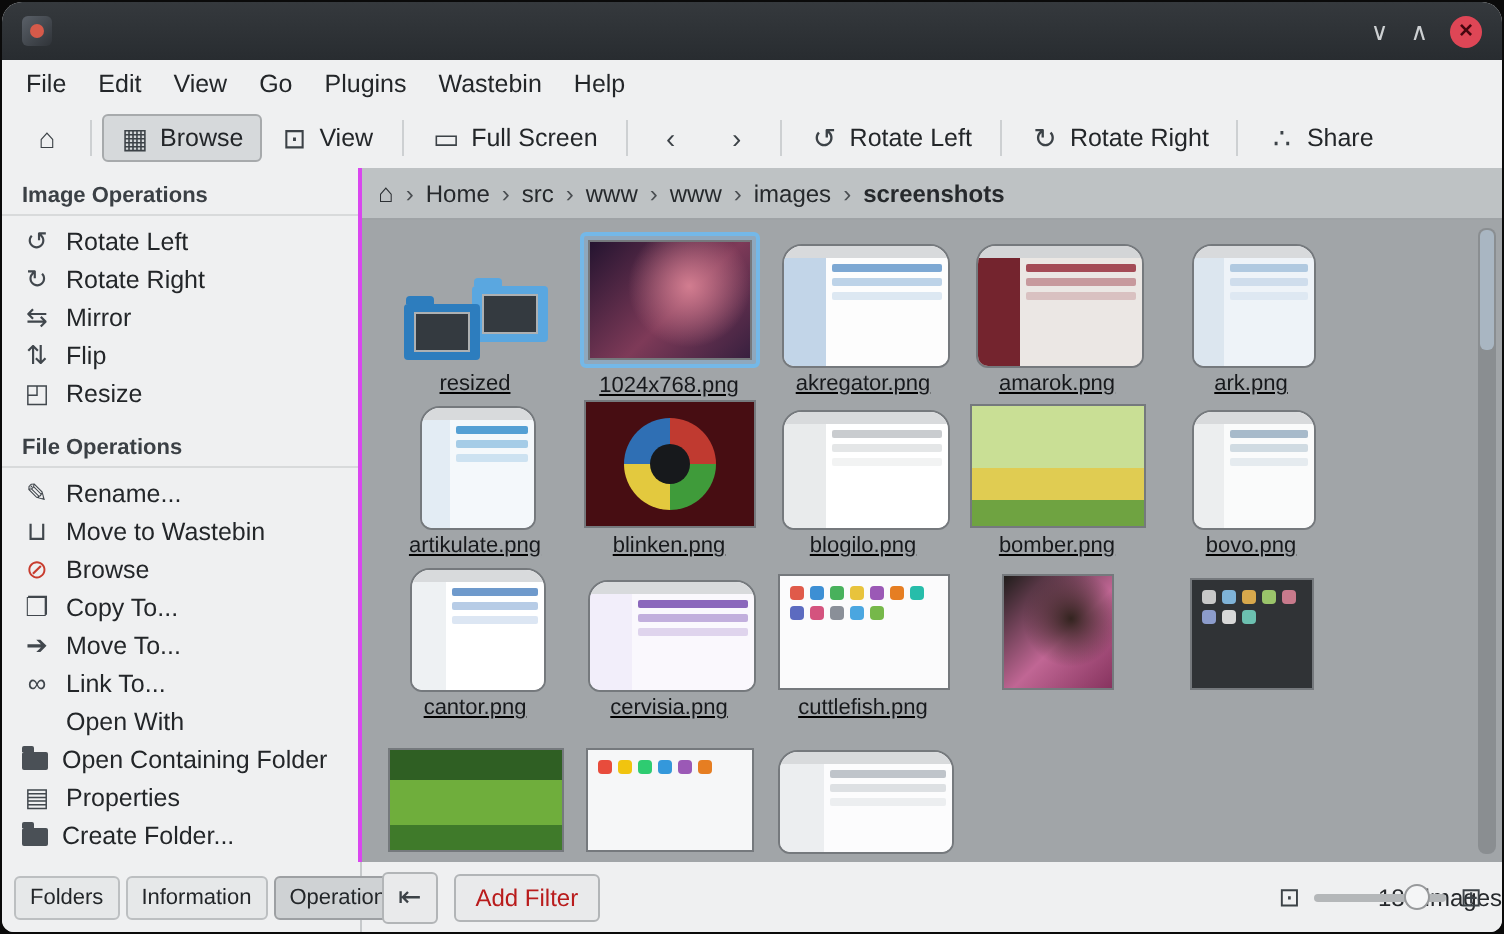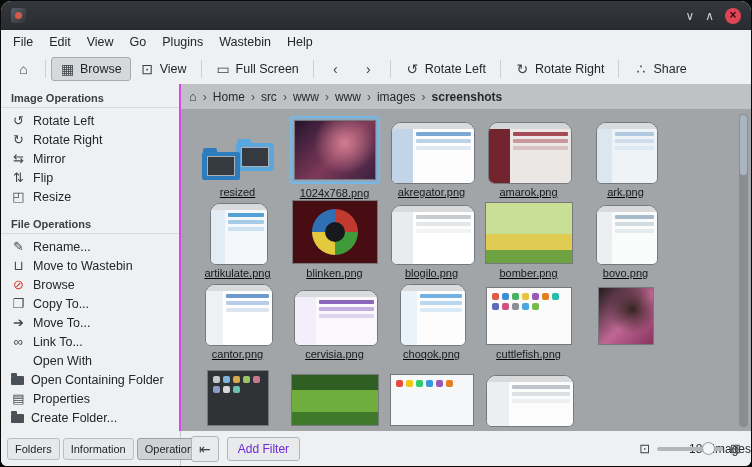--- a/index.html
+++ b/index.html
@@ -77,21 +77,21 @@
   .vhandle{position:absolute;top:1px;left:1px;right:1px;height:60px;background:#a9b6c2;border-radius:3px;}
   
   .bottombar{height:35px;flex:0 0 35px;background:#eff0f1;display:flex;align-items:center;}
   .tabs{width:180px;flex:0 0 180px;height:100%;display:flex;align-items:center;gap:3px;
         padding:0 6px;box-sizing:border-box;border-right:1px solid #c6c9cb;}
   .tab{font-size:11px;padding:4px 7px;border:1px solid #bcbfc1;border-radius:3px;background:#e6e8e9;color:#232629;}
   .tab.active{background:#cfd2d4;border-color:#9da0a3;}
   .status{flex:1;height:100%;display:flex;align-items:center;gap:8px;padding:0 10px;position:relative;}
   .btn-first{border:1px solid #b2b5b7;border-radius:3px;background:#e9eaeb;padding:3px 7px;z-index:1;}
   .btn-filter{border:1px solid #b2b5b7;border-radius:3px;background:#e9eaeb;padding:4px 10px;
-              font-size:12px;color:#6d28d9;z-index:1;}
+              font-size:12px;color:#b91c1c;z-index:1;}
   .count{position:absolute;left:0;right:0;text-align:right;font-size:12px;color:#26292c;}
   .zoom{margin-left:auto;display:flex;align-items:center;gap:7px;z-index:1;}
   .zoom .ico{font-size:13px;}
   .slider{width:66px;height:4px;background:#b4b7b9;border-radius:2px;position:relative;}
   .slider-handle{position:absolute;top:-5px;left:68%;width:13px;height:13px;border-radius:50%;
                  background:#f4f5f6;border:1px solid #97999b;box-sizing:border-box;}
 </style>
 </head>
 <body>
 
@@ -399,36 +399,20 @@
                     <div class="w-body" data-name="art-content" style="background: rgb(250, 248, 253);">
                       <div class="w-row" data-name="art-row" style="background: rgb(126, 87, 181); opacity: 0.9;"></div>
                       <div class="w-row" data-name="art-row" style="background: rgb(126, 87, 181); opacity: 0.45;"></div>
                       <div class="w-row" data-name="art-row" style="background: rgb(126, 87, 181); opacity: 0.22;"></div>
                     </div>
                   </div>
                 </div>
               </div>
               <div class="tlabel" data-name="thumbnail-label">cervisia.png</div>
             </div>
-            <div class="cell" data-name="thumbnail-choqok-png">
-              <div class="artwrap" data-name="thumbnail-image">
-                <div class="art window" data-name="thumb-art" style="width: 66px; height: 62px; background: rgb(253, 253, 254);">
-                  <div class="w-bar" data-name="art-titlebar" style="background: rgb(216, 218, 220);"></div>
-                  <div class="w-main" data-name="art-body">
-                    <div class="w-side" data-name="art-sidepanel" style="background: rgb(234, 242, 250);"></div>
-                    <div class="w-body" data-name="art-content" style="background: rgb(253, 253, 254);">
-                      <div class="w-row" data-name="art-row" style="background: rgb(102, 169, 221); opacity: 0.9;"></div>
-                      <div class="w-row" data-name="art-row" style="background: rgb(102, 169, 221); opacity: 0.45;"></div>
-                      <div class="w-row" data-name="art-row" style="background: rgb(102, 169, 221); opacity: 0.22;"></div>
-                    </div>
-                  </div>
-                </div>
-              </div>
-              <div class="tlabel" data-name="thumbnail-label">choqok.png</div>
-            </div>
             <div class="cell" data-name="thumbnail-cuttlefish-png">
               <div class="artwrap" data-name="thumbnail-image">
                 <div class="art icons" data-name="thumb-art" style="width: 86px; height: 58px; background: rgb(251, 251, 252);">
                   <div class="dots" data-name="art-icon-grid">
                     <span class="dot" data-name="art-icon-dot" style="background: rgb(224, 90, 74);"></span>
                     <span class="dot" data-name="art-icon-dot" style="background: rgb(61, 143, 212);"></span>
                     <span class="dot" data-name="art-icon-dot" style="background: rgb(72, 177, 92);"></span>
                     <span class="dot" data-name="art-icon-dot" style="background: rgb(232, 195, 60);"></span>
                     <span class="dot" data-name="art-icon-dot" style="background: rgb(155, 89, 182);"></span>
                     <span class="dot" data-name="art-icon-dot" style="background: rgb(230, 126, 34);"></span>

